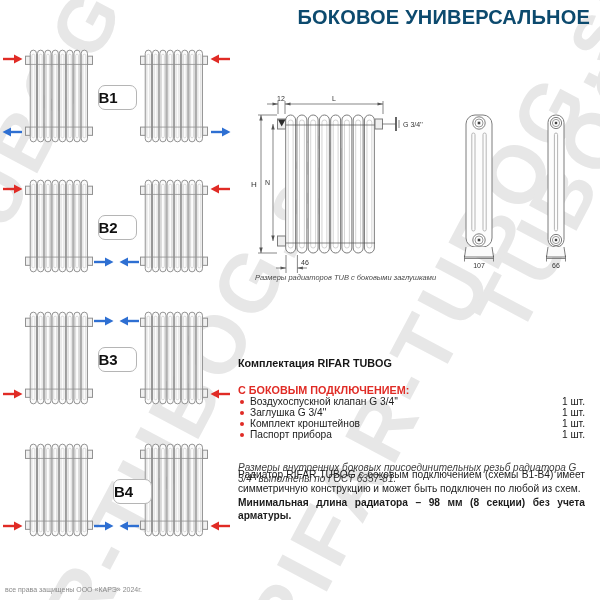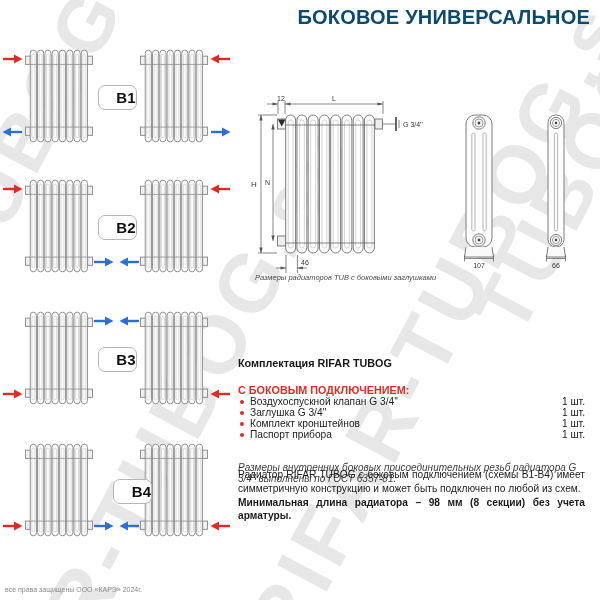--- a/index.html
+++ b/index.html
@@ -8,21 +8,21 @@
   .wm{position:absolute;z-index:0;font-weight:800;color:#e7e7e7;white-space:nowrap;
       letter-spacing:6px;transform:translate(-50%,-50%) rotate(-62deg);user-select:none}
   .abs{position:absolute;z-index:1}
   .title{top:7px;right:10px;text-align:left;font-weight:700;font-size:20px;
          line-height:21px;color:#0c4a6e;letter-spacing:.2px}
   .rad{width:68px;height:96px}
   .arr{width:21px;height:10px}
   .arr.red{color:#e02b25}.arr.blue{color:#2e6fd2}
   .arr.left svg{transform:scaleX(-1)}
   .slabel{width:37px;height:23px;border:1.3px solid #b5b5b5;border-radius:7px;background:#fff;
-          display:flex;align-items:center;justify-content:flex-end;font-weight:700;
+          display:flex;align-items:center;justify-content:flex-start;font-weight:700;
           font-size:15px;color:#101010}
   .caption{left:243px;top:273px;width:205px;text-align:center;font-style:italic;
            font-size:7.5px;color:#4a4a4a}
   .kit{left:238px;top:357px;width:347px}
   .kit-h1{font-size:10.8px;font-weight:700;color:#161616}
   .kit-h2{font-size:10.8px;font-weight:700;color:#e02b25;margin-top:15px}
   .kit-row{display:flex;align-items:center;font-size:10.2px}
   .bullet{width:4px;height:4px;border-radius:50%;background:#e02b25;margin:0 6px 0 2px;flex:none}
   .kit-qty{margin-left:auto}
   .kit-note{margin-top:22px;font-size:10px;font-style:italic;color:#3d3d3d}

